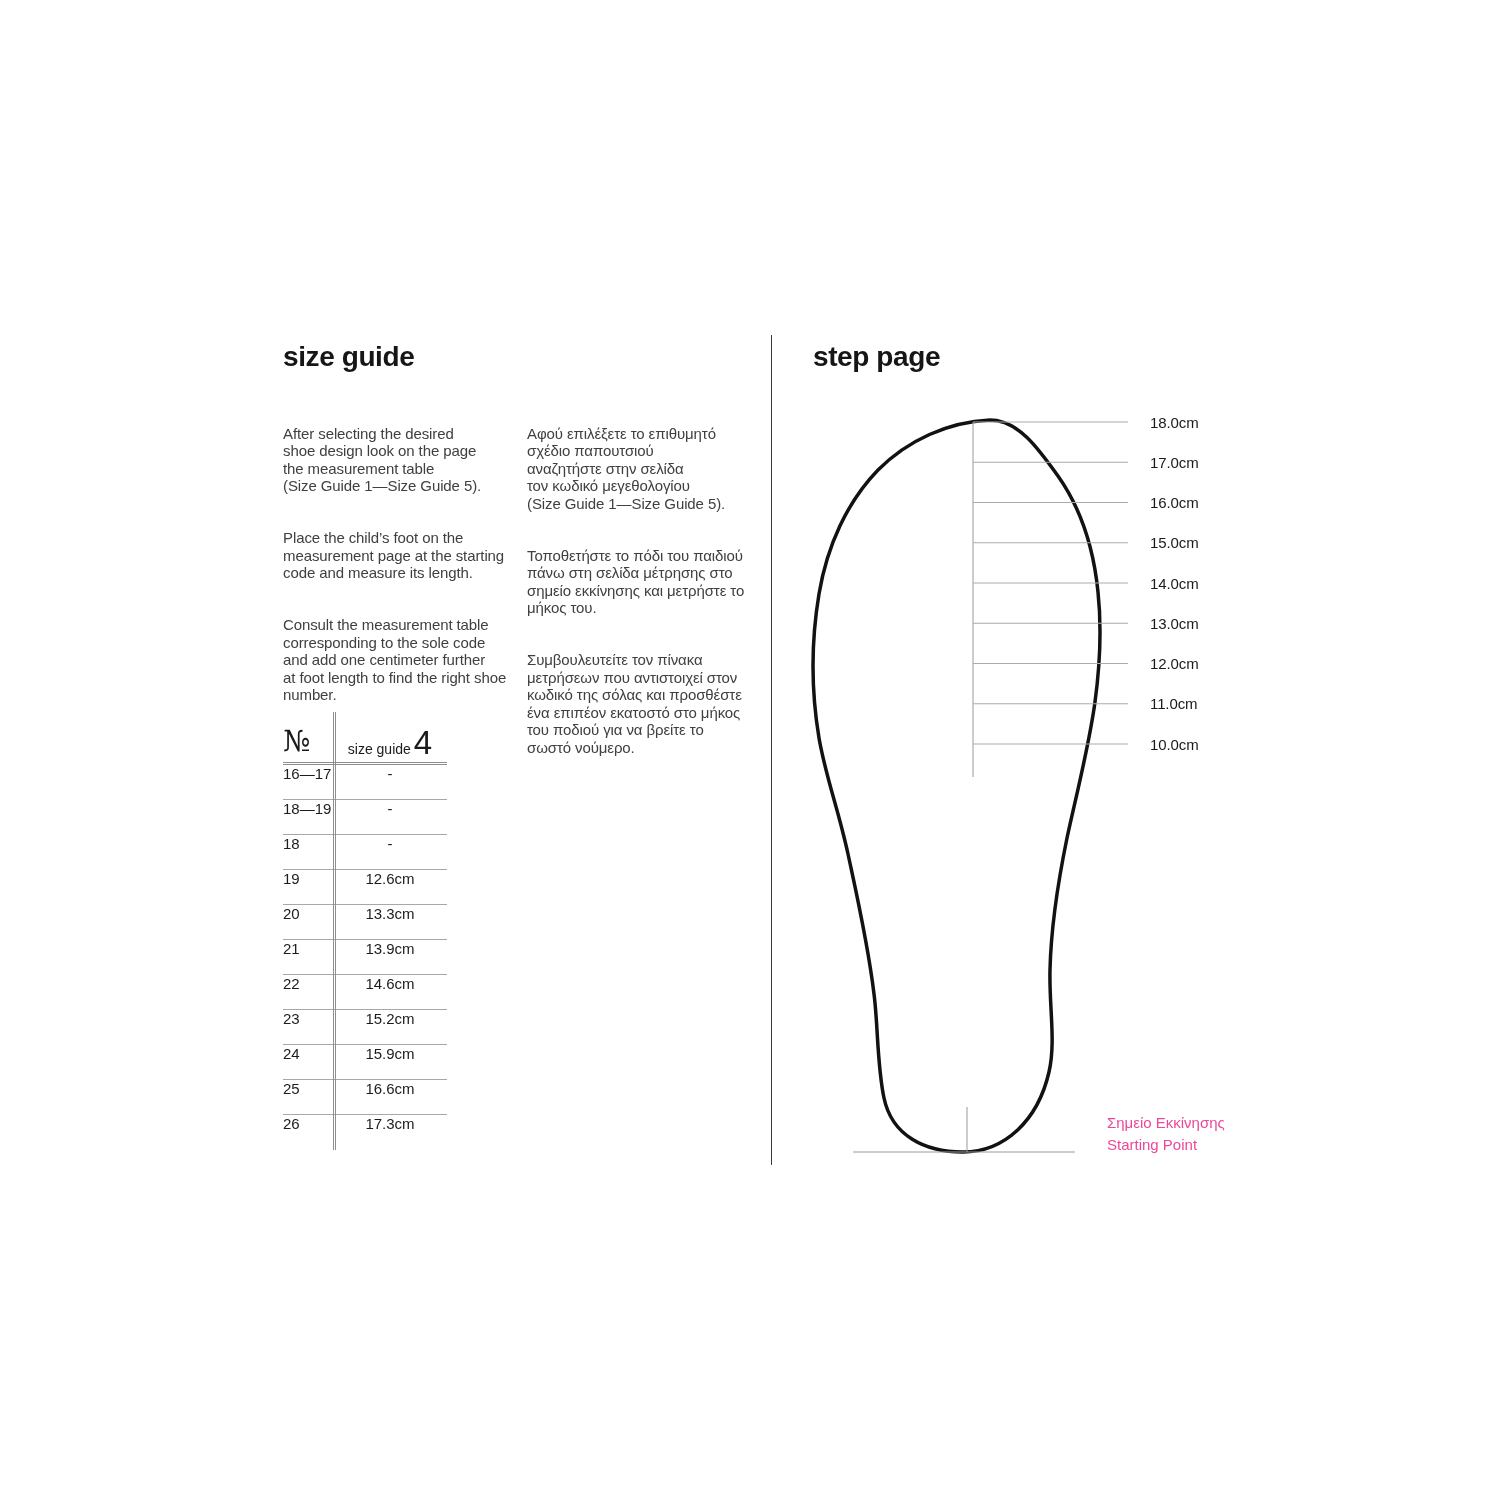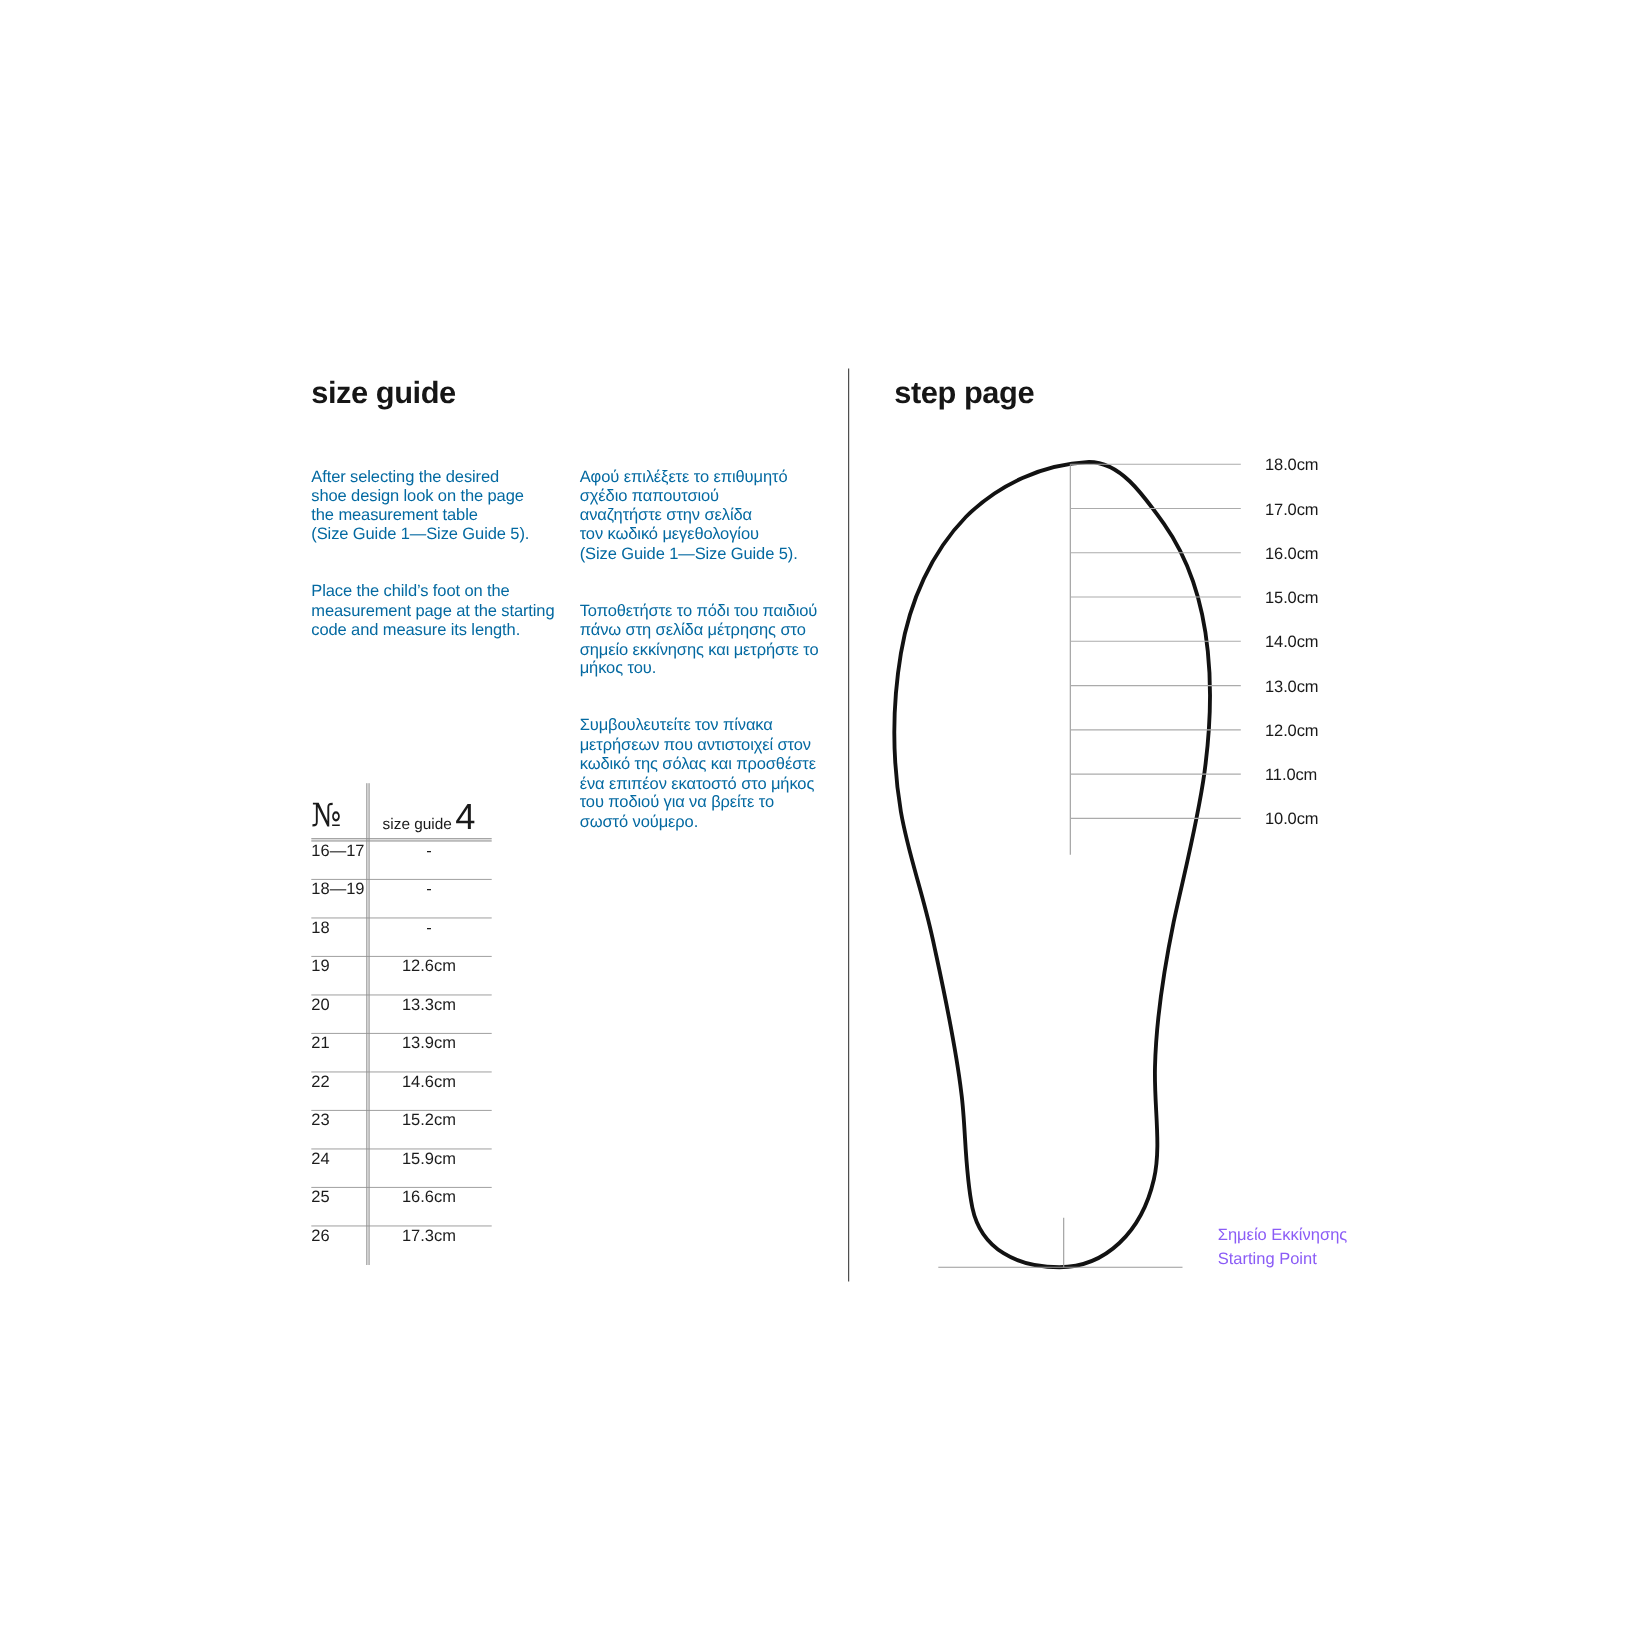--- a/index.html
+++ b/index.html
@@ -11,21 +11,21 @@
   .title {
     position:absolute; top:341px; font-size:28px; font-weight:700;
     letter-spacing:-0.4px; color:#161616;
   }
   .title-left  { left:283px; }
   .title-right { left:813px; }
 
   .col {
     position:absolute; top:407px; width:245px;
     font-size:15px; line-height:17.5px; letter-spacing:-0.1px;
-    color:#0369a1; white-space:pre-line;
+    color:#404040; white-space:pre-line;
   }
   .col-en { left:283px; }
   .col-el { left:527px; }
   .col p { margin:0 0 17px 0; }
 
   
   .size-table { position:absolute; left:283px; top:712px; width:164px; }
   .thead {
     display:flex; align-items:flex-end; height:53px; padding-bottom:6px;
     border-bottom:3px double #8f8f8f;
@@ -60,38 +60,43 @@
   .foot-svg { position:absolute; left:790px; top:330px; width:500px; height:840px; }
   .foot  { fill:none; stroke:#121212; stroke-width:3.5; stroke-linecap:round; }
   .axis  { stroke:#9a9a9a; stroke-width:1; }
   .mline { stroke:#ababab; stroke-width:1; }
   .mlabel {
     font-family:"Liberation Sans", sans-serif; font-size:15px; fill:#1a1a1a;
     letter-spacing:-0.1px;
   }
   .starting-label {
     position:absolute; left:1107px; top:1112px;
-    font-size:15px; line-height:22px; color:#8b5cf6; white-space:pre-line;
+    font-size:15px; line-height:22px; color:#ec4899; white-space:pre-line;
   }
 </style>
 </head>
 <body>
 
 <div class="page">
 
   <h1 class="title title-left">size guide</h1>
 
   <div class="col col-en">
     <p>After selecting the desired
 shoe design look on the page
 the measurement table
 (Size Guide 1—Size Guide 5).</p>
     <p>Place the child’s foot on the
 measurement page at the starting
 code and measure its length.</p>
+    <p>Consult the measurement table
+corresponding to the sole code
+and add one centimeter further
+at foot length to find the right shoe
+number.</p>
   </div>
 
   <div class="col col-el">
     <p>Αφού επιλέξετε το επιθυμητό
 σχέδιο παπουτσιού
 αναζητήστε στην σελίδα
 τον κωδικό μεγεθολογίου
 (Size Guide 1—Size Guide 5).</p>
     <p>Τοποθετήστε το πόδι του παιδιού
 πάνω στη σελίδα μέτρησης στο

